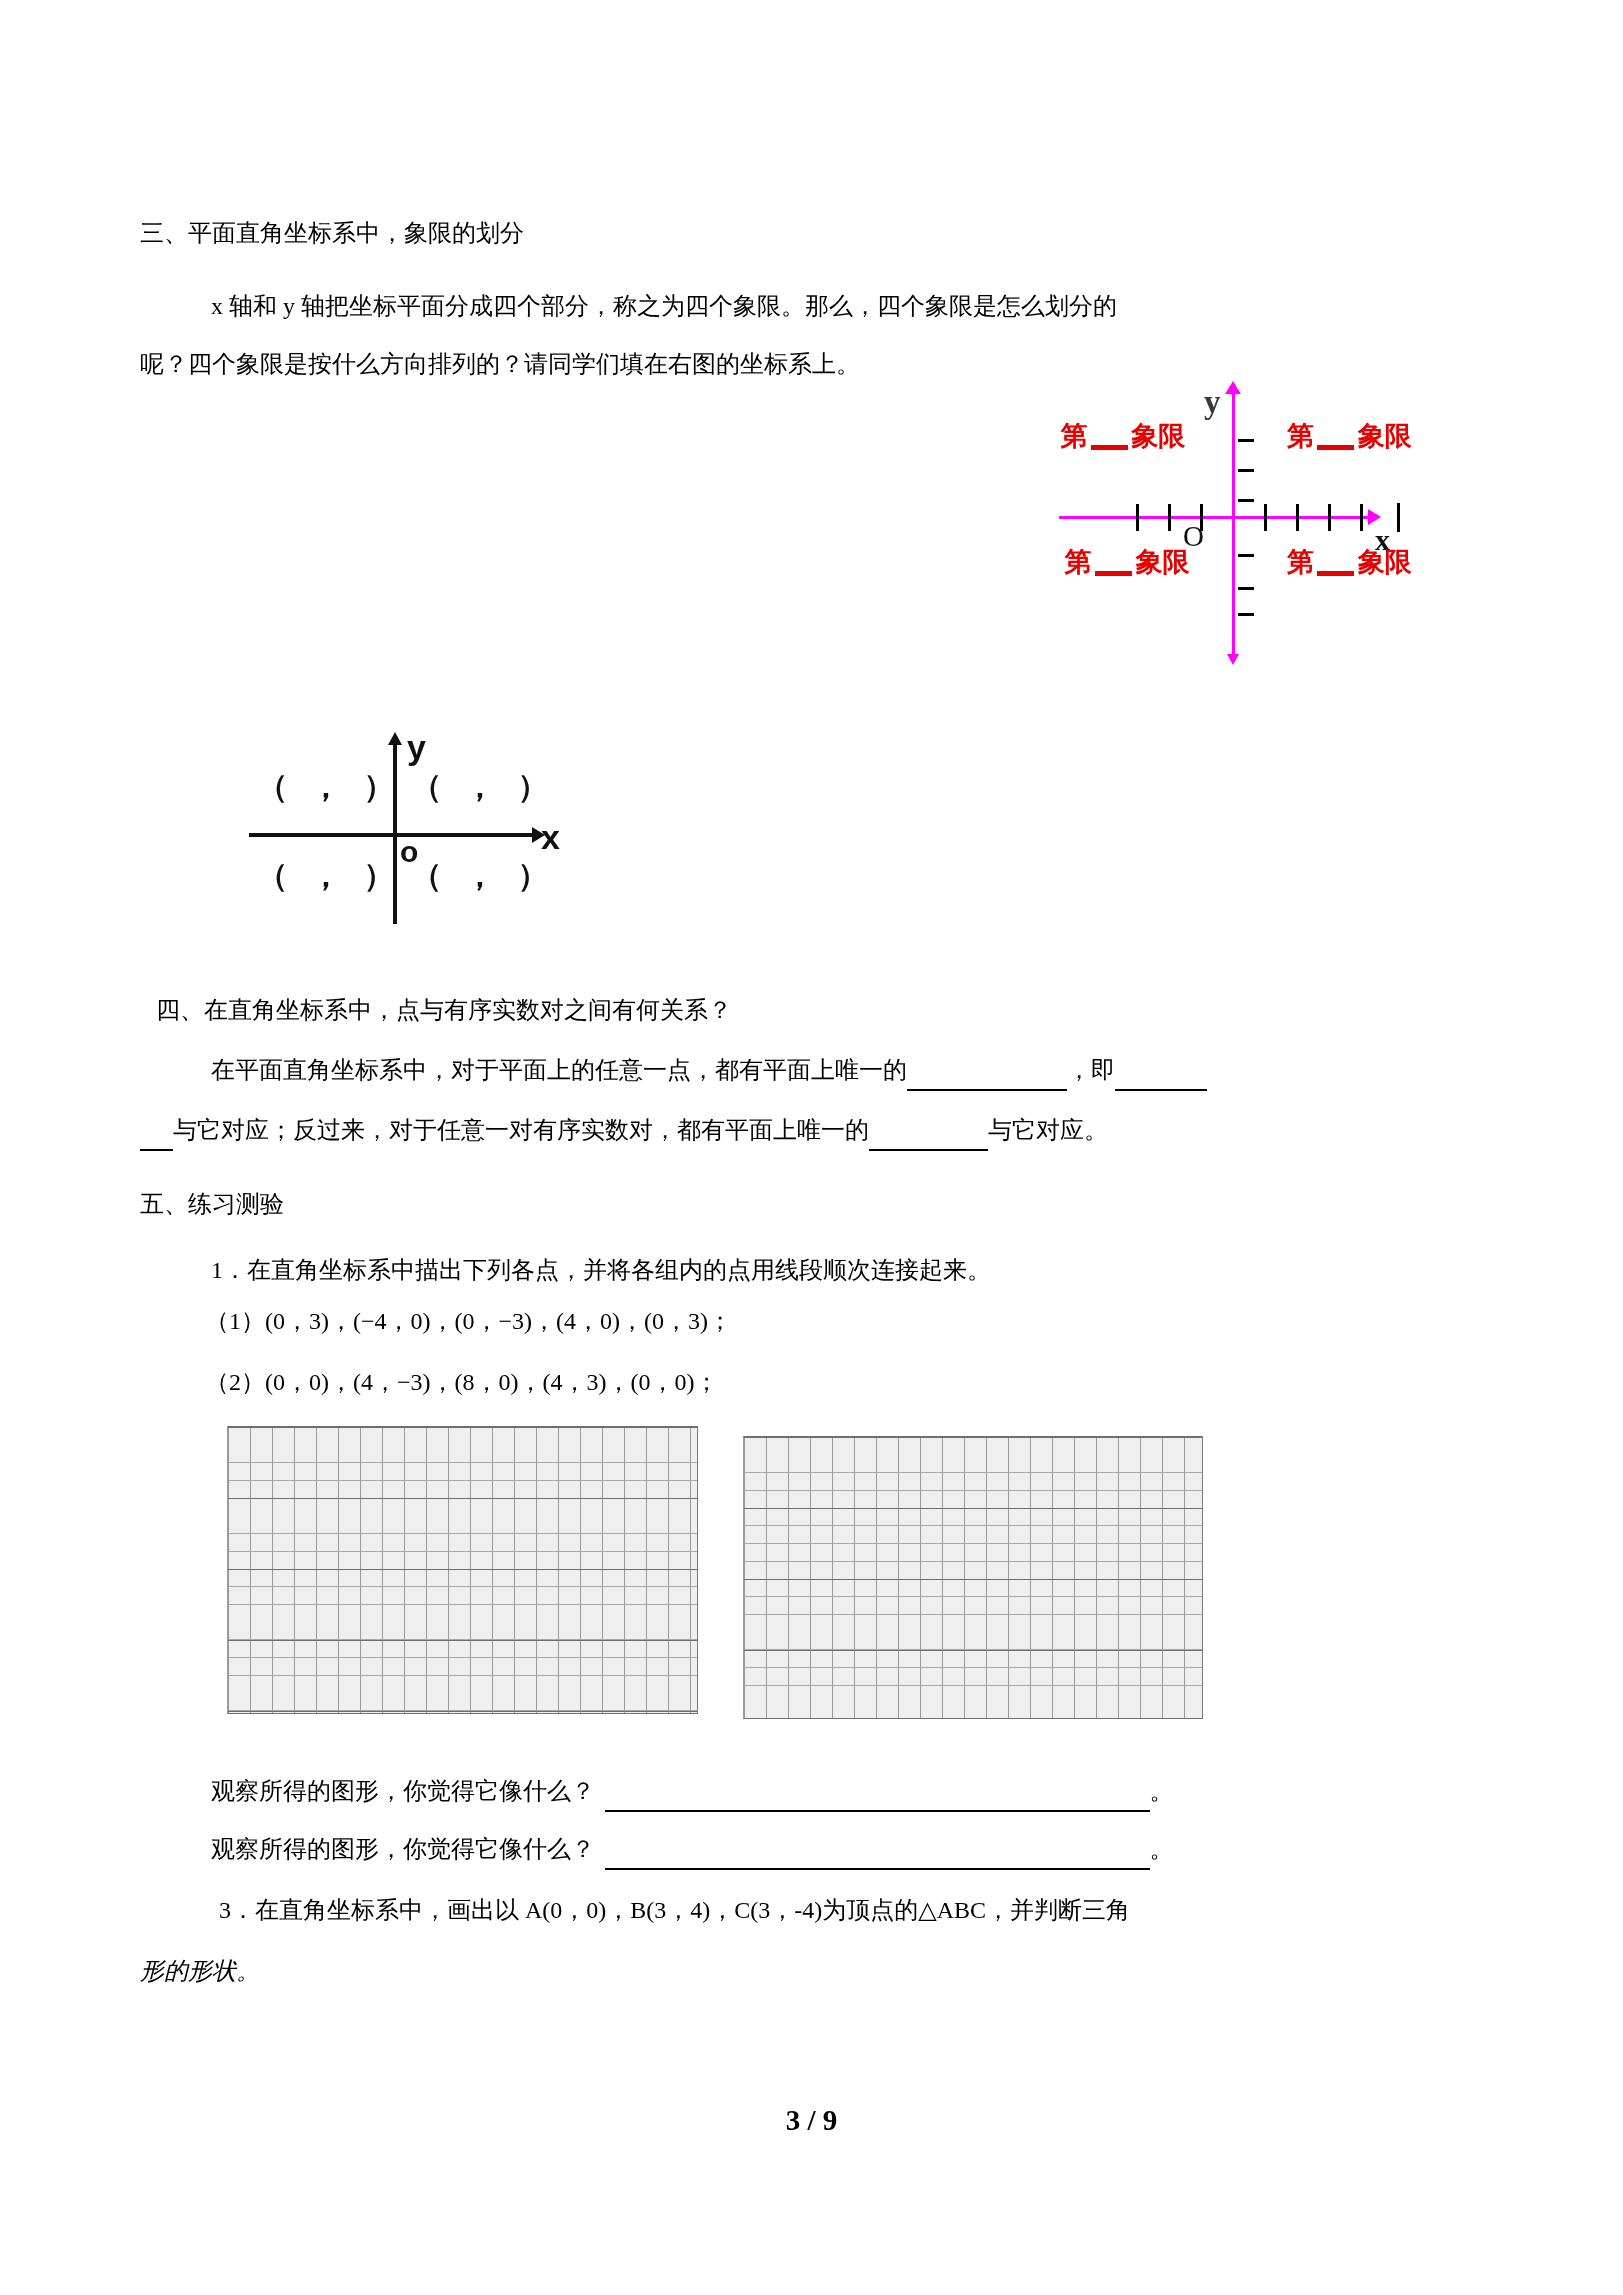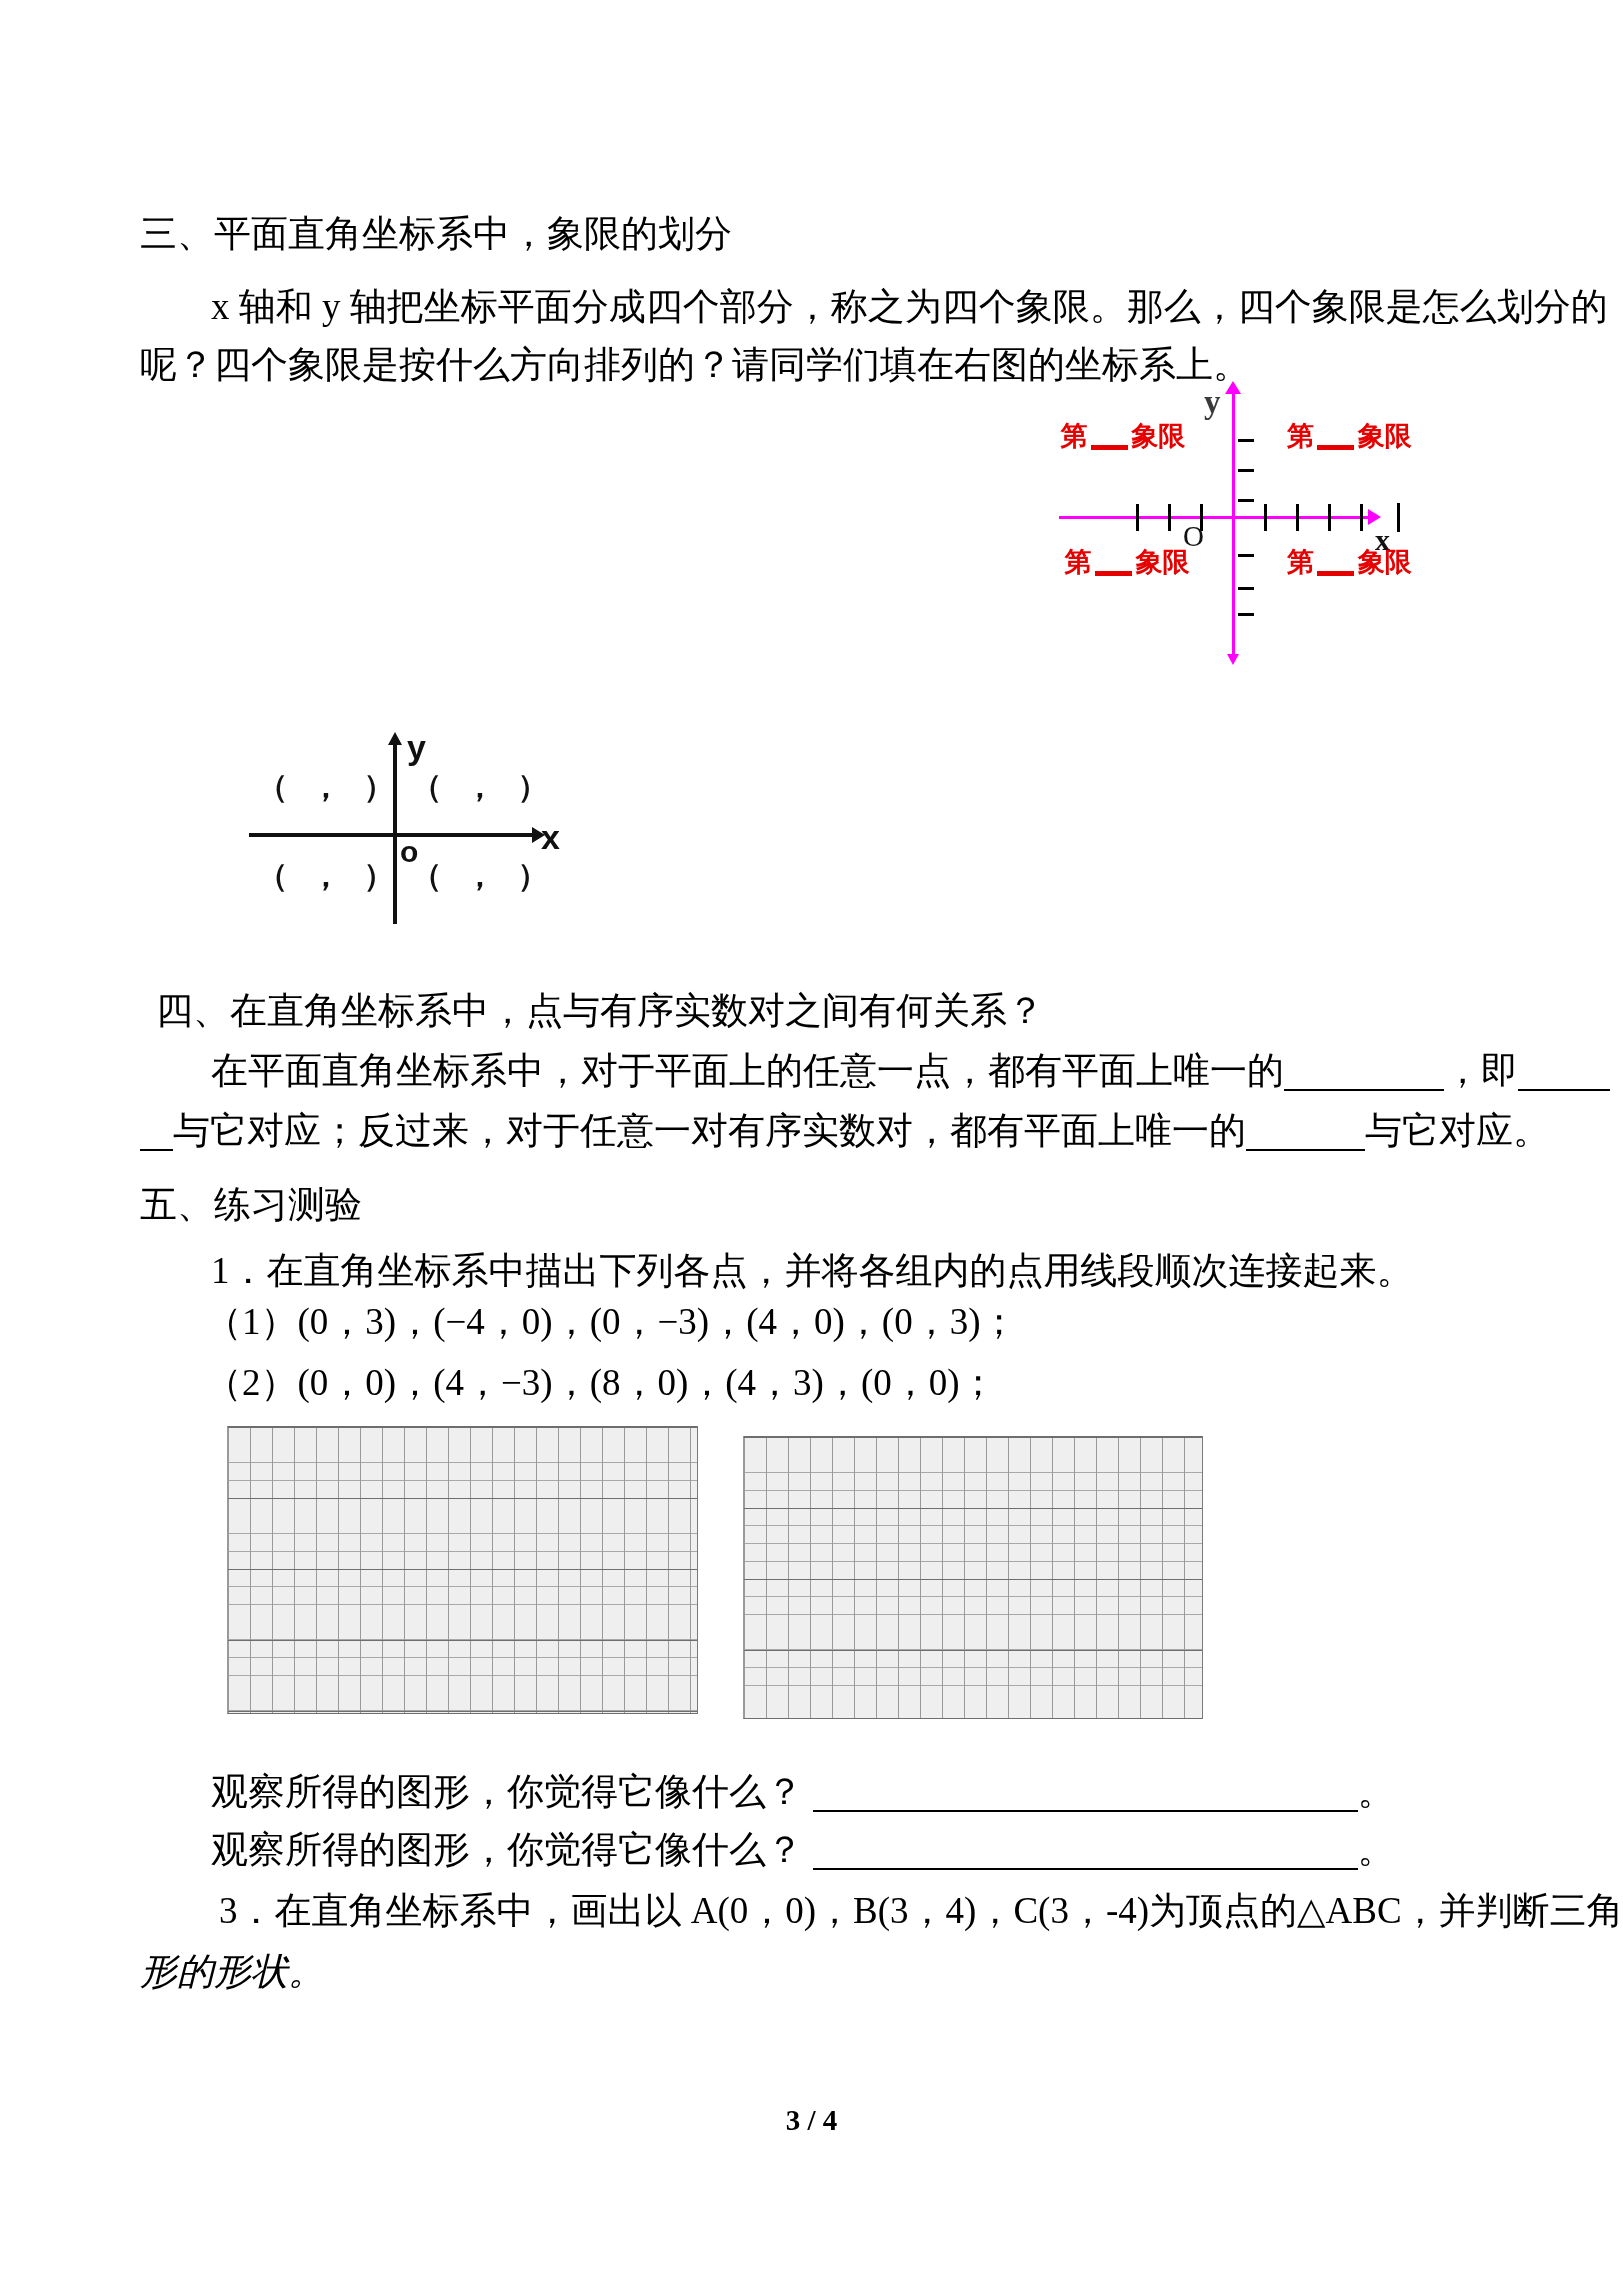--- a/index.html
+++ b/index.html
@@ -4,21 +4,21 @@
 <style>
   html,body{margin:0;padding:0;background:#888;}
   .page{
     position:relative;
     width:1623px;height:2295px;
     background:#ffffff;
     font-family:"Liberation Serif","DejaVu Serif",serif;
     color:#000;
     overflow:hidden;
   }
-  .tline{position:absolute;font-size:37px;line-height:41px;white-space:nowrap;}
+  .tline{position:absolute;font-size:24px;line-height:41px;white-space:nowrap;}
   .flexline{display:flex;align-items:flex-end;}
   .blank{display:inline-block;border-bottom:2.7px solid #000;height:33px;}
 
   
   .qdiag{position:absolute;left:1053px;top:378px;width:368px;height:286px;}
   .qd-yaxis{position:absolute;left:179px;top:15px;width:3.4px;height:265px;background:#ff00ff;}
   .qd-yarrow{position:absolute;left:172px;top:2.7px;width:0;height:0;
     border-left:8.2px solid transparent;border-right:8.2px solid transparent;
     border-bottom:13.6px solid #ff00ff;}
   .qd-ydownarrow{position:absolute;left:174px;top:276px;width:0;height:0;
@@ -171,16 +171,16 @@
   </div>
   <div class="tline flexline" style="left:211px;top:1829px;">
     <span>观察所得的图形，你觉得它像什么？</span>
     <span class="uline" style="width:545px;margin-left:9.5px;"></span>
     <span>。</span>
   </div>
 
   <div class="tline" style="left:219px;top:1890px;">3．在直角坐标系中，画出以 A(0，0)，B(3，4)，C(3，-4)为顶点的△ABC，并判断三角</div>
   <div class="tline" style="left:140px;top:1951px;font-style:italic;">形的形状。</div>
 
-  <div class="footer">3 / 4</div>
+  <div class="footer">3 / 9</div>
 
 </div>
 
 
 </body></html>

